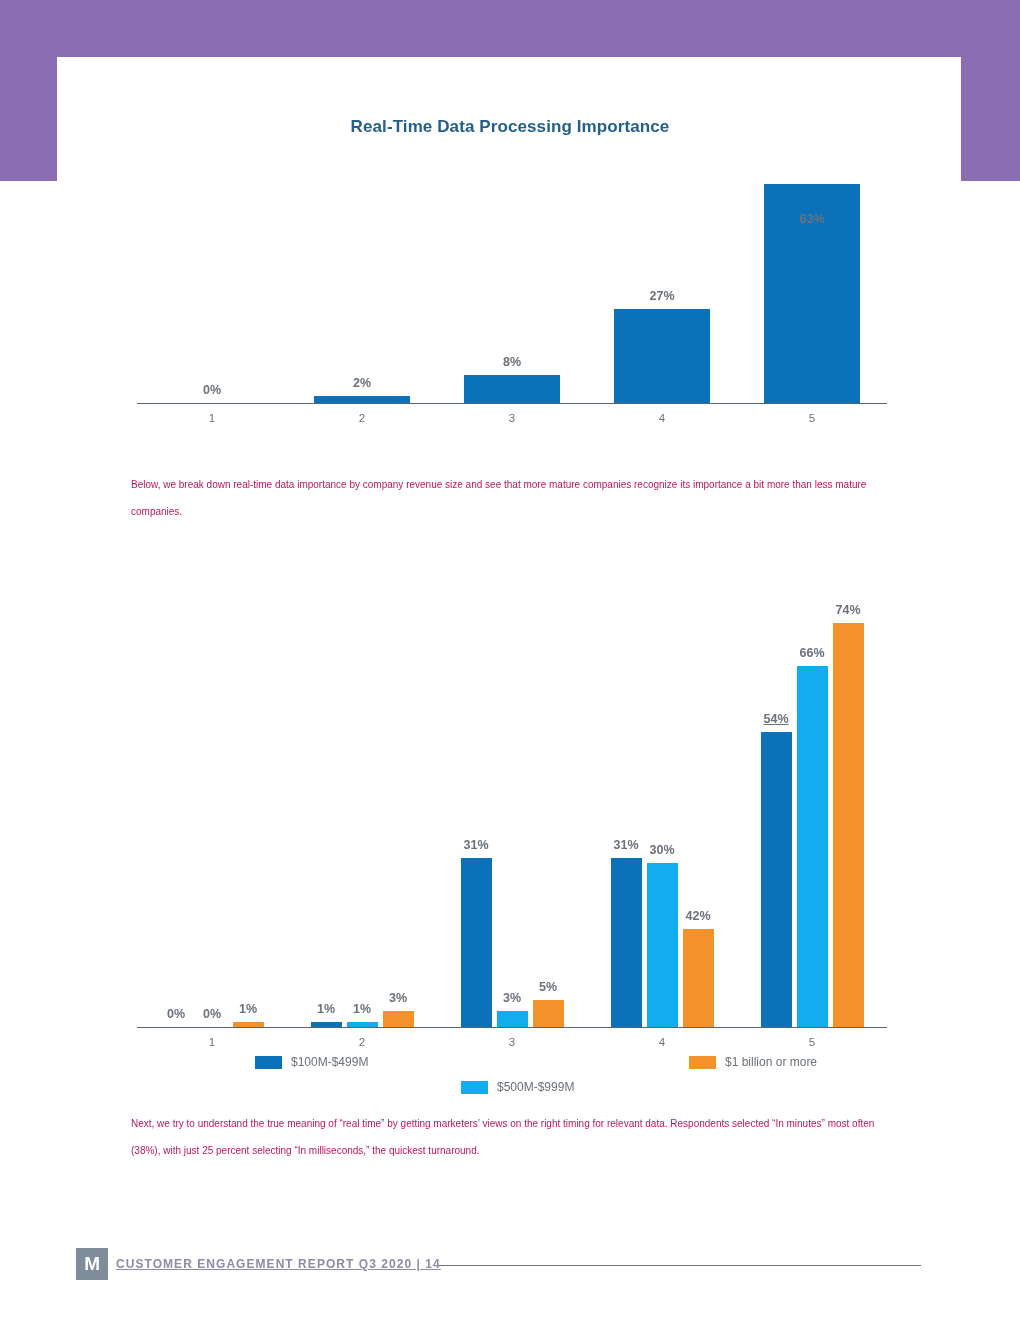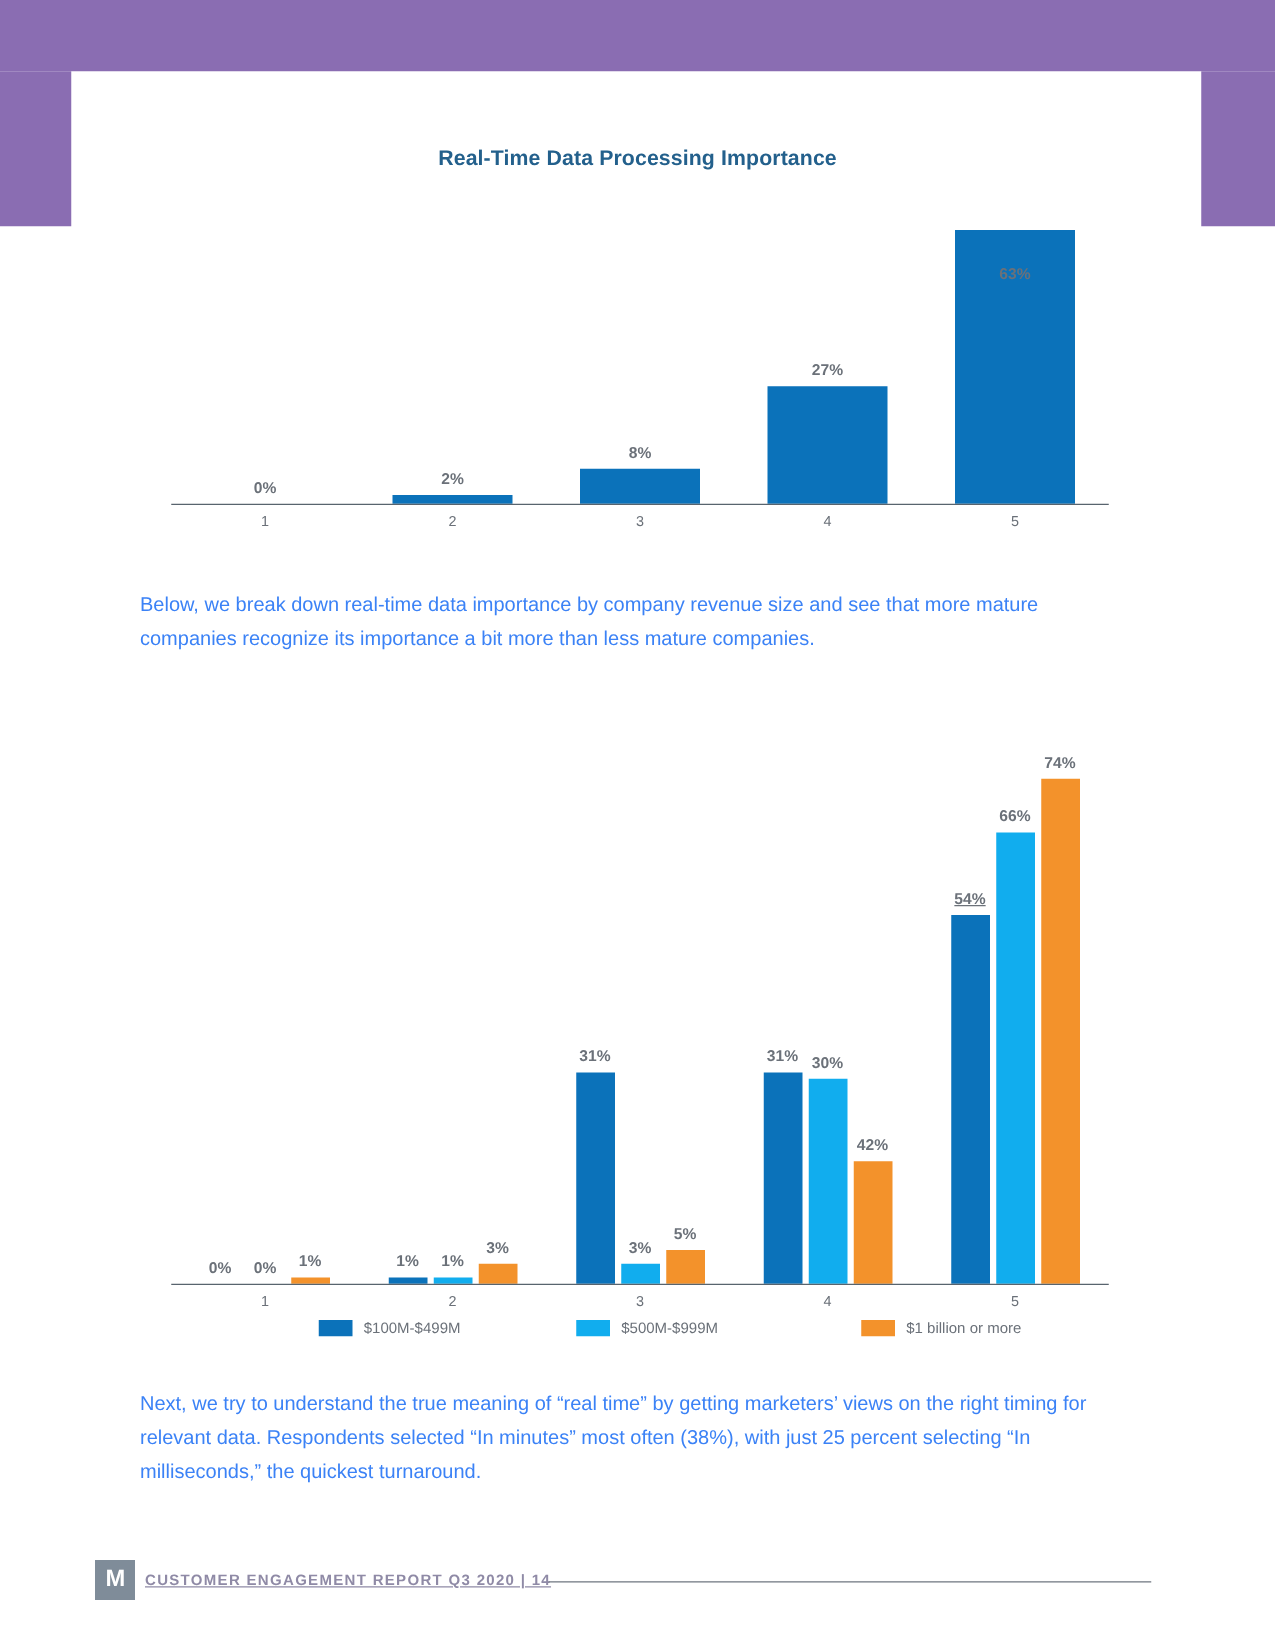--- a/index.html
+++ b/index.html
@@ -133,24 +133,24 @@
     display: inline-block;
   }
   .legend-text {
     color: #6b7179;
     font-size: 12px;
   }
 
   
   .body-text {
     position: absolute;
-    left: 112px;
+    left: 131px;
     width: 770px;
-    color: #3b82f6;
-    font-size: 16px;
+    color: #be185d;
+    font-size: 10px;
     line-height: 27px;
   }
   #para1 { top: 471px; }
   #para2 { top: 1110px; }
 
   
   .footer {
     position: absolute;
     left: 76px;
     top: 1248px;
@@ -260,21 +260,21 @@
         <div class="cat-label" style="left: 635px; width: 80px; top: 446px;">5</div>
       </div>
     <div class="axis-line"></div>
   </div>
 
   <div class="legend" id="chart2-legend">
       <div class="legend-item" style="left: 118px; justify-content: flex-end;">
         <span class="legend-swatch" style="background: rgb(11, 114, 186);"></span>
         <span class="legend-text">$100M-$499M</span>
       </div>
-      <div class="legend-item" style="left: 324px;">
+      <div class="legend-item" style="left: 324px; margin-top: 25px;">
         <span class="legend-swatch" style="background: rgb(17, 173, 238);"></span>
         <span class="legend-text">$500M-$999M</span>
       </div>
       <div class="legend-item" style="left: 540px; padding-left: 12px;">
         <span class="legend-swatch" style="background: rgb(243, 146, 43);"></span>
         <span class="legend-text">$1 billion or more</span>
       </div>
     </div>
 
   <div class="body-text" id="para2">Next, we try to understand the true meaning of “real time” by getting marketers’ views on the right timing for relevant data. Respondents selected “In minutes” most often (38%), with just 25 percent selecting “In milliseconds,” the quickest turnaround.</div>

